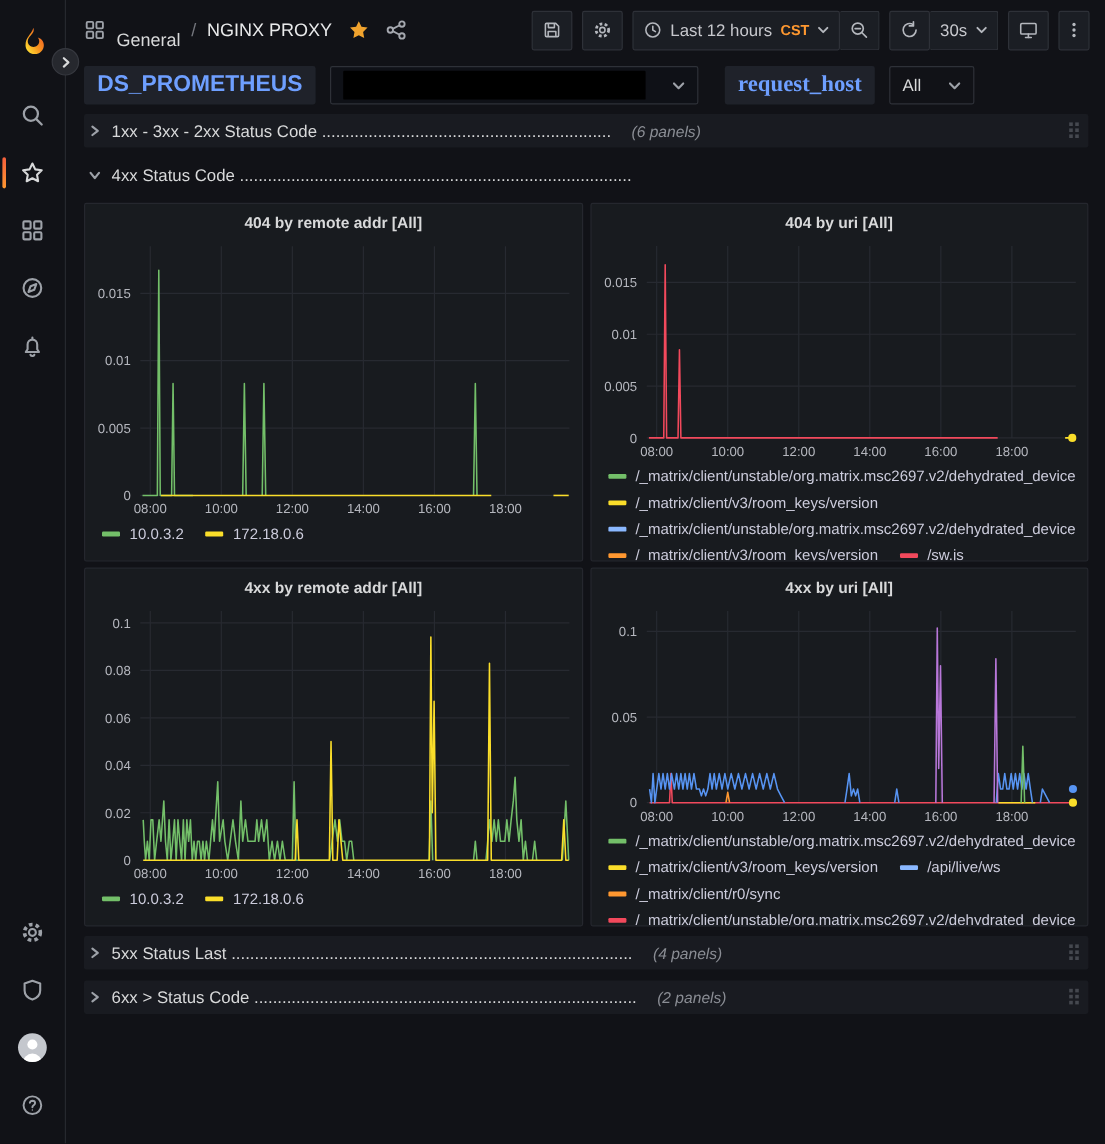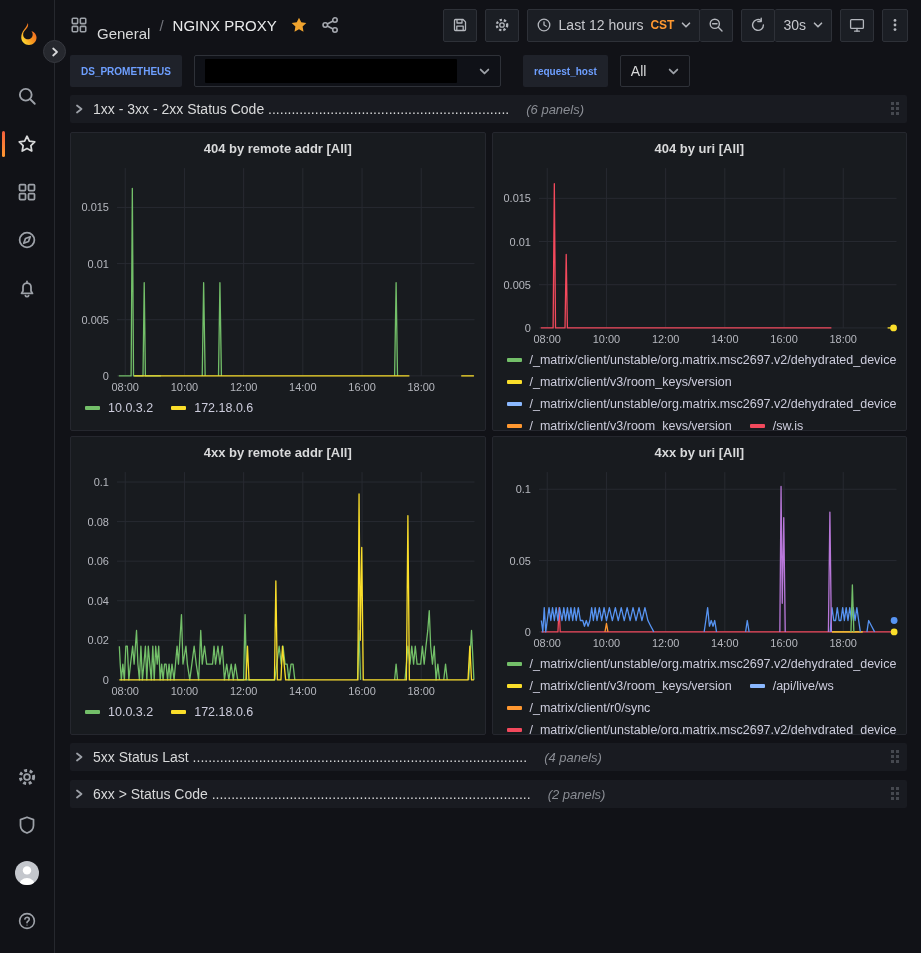--- a/index.html
+++ b/index.html
@@ -61,21 +61,21 @@
   }
   .tb-group .tb-btn + .tb-btn { border-left:none; }
   .tb-text { color:#c7c8cd; }
   .tz-text { color:#FF9830; font-weight:700; font-size:12px; }
   .interval-text { color:#c7c8cd; }
 
   .subbar { height:42px; flex-shrink:0; display:flex; align-items:center; gap:12px; padding:0 15px; }
   .var-pair { display:flex; align-items:center; gap:1px; }
   .var-label {
     height:32px; display:flex; align-items:center; padding:0 11px;
-    background:#1f222a; color:#6E9FFF; font-weight:700; font-size:10px; border-radius:2px;
+    background:#1f222a; color:#6E9FFF; font-weight:700; font-size:19px; border-radius:2px;
   }
   .var-select {
     height:32px; display:flex; align-items:center; gap:22px; padding:0 10px;
     border:1px solid #2e3138; background:#0f1117; border-radius:2px; cursor:pointer; color:#9da1a8;
   }
   .redacted { width:252px; height:24px; background:#000; border-radius:1px; }
   .var-select.plain { background:transparent; border:1px solid #2e3138; color:#d8d9da; font-size:14px; }
 
   
   .dash { flex:1; overflow:hidden; padding:3px 14px 0 15px; }
@@ -304,21 +304,21 @@
     <div class="subbar">
       <div class="var-pair">
         <span class="var-label">DS_PROMETHEUS</span>
       </div>
       <div class="var-select">
         <span class="redacted"></span>
         <svg class="icon" width="11" height="11" viewBox="0 0 10 10" fill="none" stroke="currentColor" stroke-width="1.6" stroke-linecap="round" stroke-linejoin="round">
           <polyline points="1.5,3.2 5,6.8 8.5,3.2"></polyline>
         </svg>
       </div>
-      <div class="var-pair" style="margin-left:10px;">
+      <div class="var-pair" style="margin-left:10px;font-family:Liberation Serif, serif;">
         <span class="var-label">request_host</span>
       </div>
       <div class="var-select plain">
         <span>All</span>
         <svg class="icon" width="11" height="11" viewBox="0 0 10 10" fill="none" stroke="#9da1a8" stroke-width="1.6" stroke-linecap="round" stroke-linejoin="round">
           <polyline points="1.5,3.2 5,6.8 8.5,3.2"></polyline>
         </svg>
       </div>
     </div>
 
@@ -337,20 +337,28 @@
             <rect x="2" y="1" width="3" height="3"></rect>
               <rect x="7" y="1" width="3" height="3"></rect>
               <rect x="2" y="6" width="3" height="3"></rect>
               <rect x="7" y="6" width="3" height="3"></rect>
               <rect x="2" y="11" width="3" height="3"></rect>
               <rect x="7" y="11" width="3" height="3"></rect>
           </svg>
         </span>
       </div>
 
+      <div class="row-header">
+        <span class="row-chevron">
+          <svg class="icon" width="14" height="14" viewBox="0 0 14 14" fill="none" stroke="currentColor" stroke-width="1.8" stroke-linecap="round" stroke-linejoin="round">
+              <polyline points="3.5,5 7,9.5 10.5,5"></polyline>
+            </svg>
+        </span>
+        <span class="row-title">4xx Status Code ....................................................................................</span>
+      </div>
 
       <div class="panels-grid">
         <section class="panel">
           <h2 class="panel-title">404 by remote addr [All]</h2>
           <svg class="chart chart-tall" viewBox="0 0 414 238">
               <line x1="46" x2="404" y1="218" y2="218" stroke="#272a31" stroke-width="1"></line>
               <text x="38" y="222" text-anchor="end" fill="#b5b7be" font-size="11">0</text>
               <line x1="46" x2="404" y1="161.78378378378378" y2="161.78378378378378" stroke="#272a31" stroke-width="1"></line>
               <text x="38" y="165.78378378378378" text-anchor="end" fill="#b5b7be" font-size="11">0.005</text>
               <line x1="46" x2="404" y1="105.56756756756756" y2="105.56756756756756" stroke="#272a31" stroke-width="1"></line>

